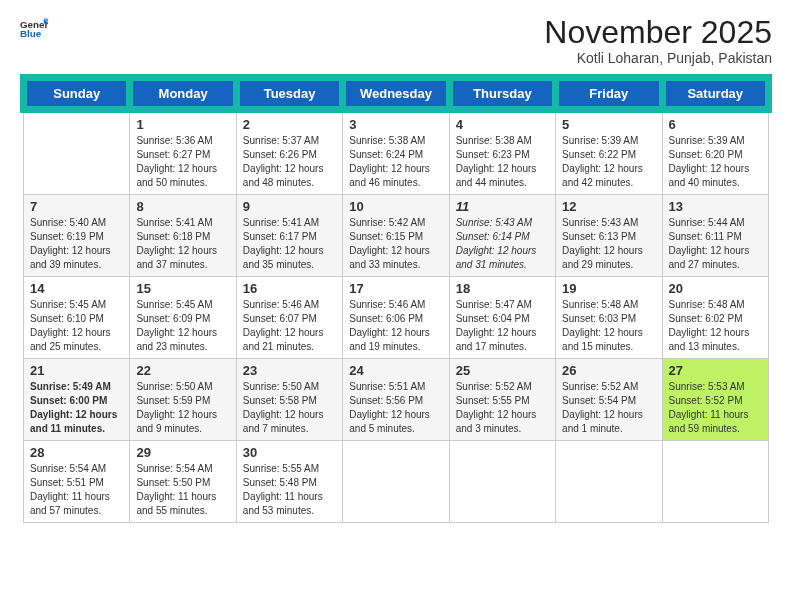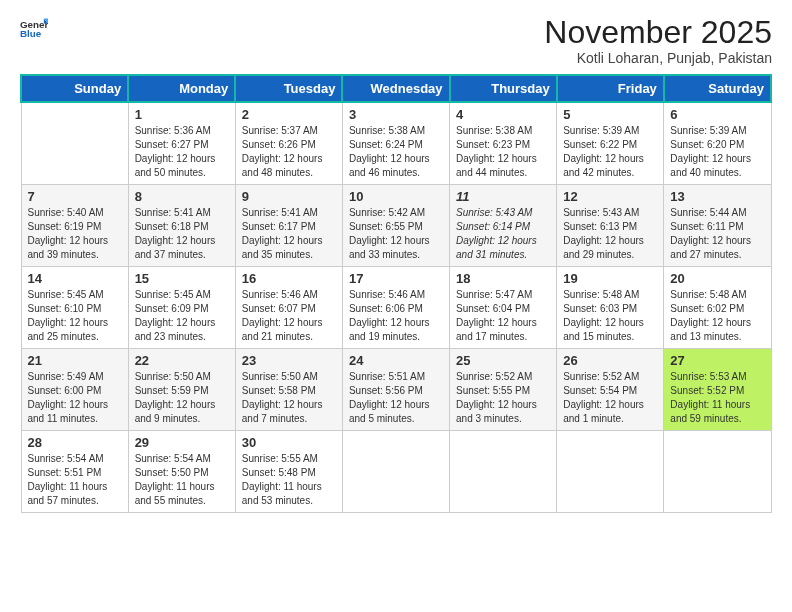--- a/index.html
+++ b/index.html
@@ -45,25 +45,25 @@
       color: #444;
     }
     .calendar-table {
       width: 100%;
       border-collapse: collapse;
       table-layout: fixed;
     }
     .calendar-table th {
       background: #1565c0;
       color: #fff;
-      text-align: right;
+      text-align: center;
       padding: 5px 6px;
       font-size: 13px;
       font-weight: bold;
-      border: 2px solid #14b8a6;
+      border: 7px solid #14b8a6;
     }
     .calendar-table td {
       border: 1px solid #ccc;
       vertical-align: top;
       padding: 4px 6px;
       font-size: 10.5px;
       color: #333;
       height: 80px;
     }
     .day-number {
@@ -173,21 +173,21 @@
           <td style="background: rgb(245, 245, 245);">
             <span class="day-number">9</span>
             <div class="day-info" style="white-space: pre-line;">Sunrise: 5:41 AM
 Sunset: 6:17 PM
 Daylight: 12 hours
 and 35 minutes.</div>
           </td>
           <td style="background: rgb(245, 245, 245);">
             <span class="day-number">10</span>
             <div class="day-info" style="white-space: pre-line;">Sunrise: 5:42 AM
-Sunset: 6:55 PM
+Sunset: 6:15 PM
 Daylight: 12 hours
 and 33 minutes.</div>
           </td>
           <td style="background: rgb(245, 245, 245); font-style: italic;">
             <span class="day-number">11</span>
             <div class="day-info" style="white-space: pre-line;">Sunrise: 5:43 AM
 Sunset: 6:14 PM
 Daylight: 12 hours
 and 31 minutes.</div>
           </td>
@@ -253,21 +253,21 @@
             <span class="day-number">20</span>
             <div class="day-info" style="white-space: pre-line;">Sunrise: 5:48 AM
 Sunset: 6:02 PM
 Daylight: 12 hours
 and 13 minutes.</div>
           </td>
         </tr>
         <tr style="background: rgb(245, 245, 245);">
           <td style="background: rgb(245, 245, 245);">
             <span class="day-number">21</span>
-            <div class="day-info" style="white-space: pre-line;">Sunrise: 5:49 AM
+            <div class="day-info" style="white-space: pre-line; font-weight: bold;">Sunrise: 5:49 AM
 Sunset: 6:00 PM
 Daylight: 12 hours
 and 11 minutes.</div>
           </td>
           <td style="background: rgb(245, 245, 245);">
             <span class="day-number">22</span>
             <div class="day-info" style="white-space: pre-line;">Sunrise: 5:50 AM
 Sunset: 5:59 PM
 Daylight: 12 hours
 and 9 minutes.</div>

